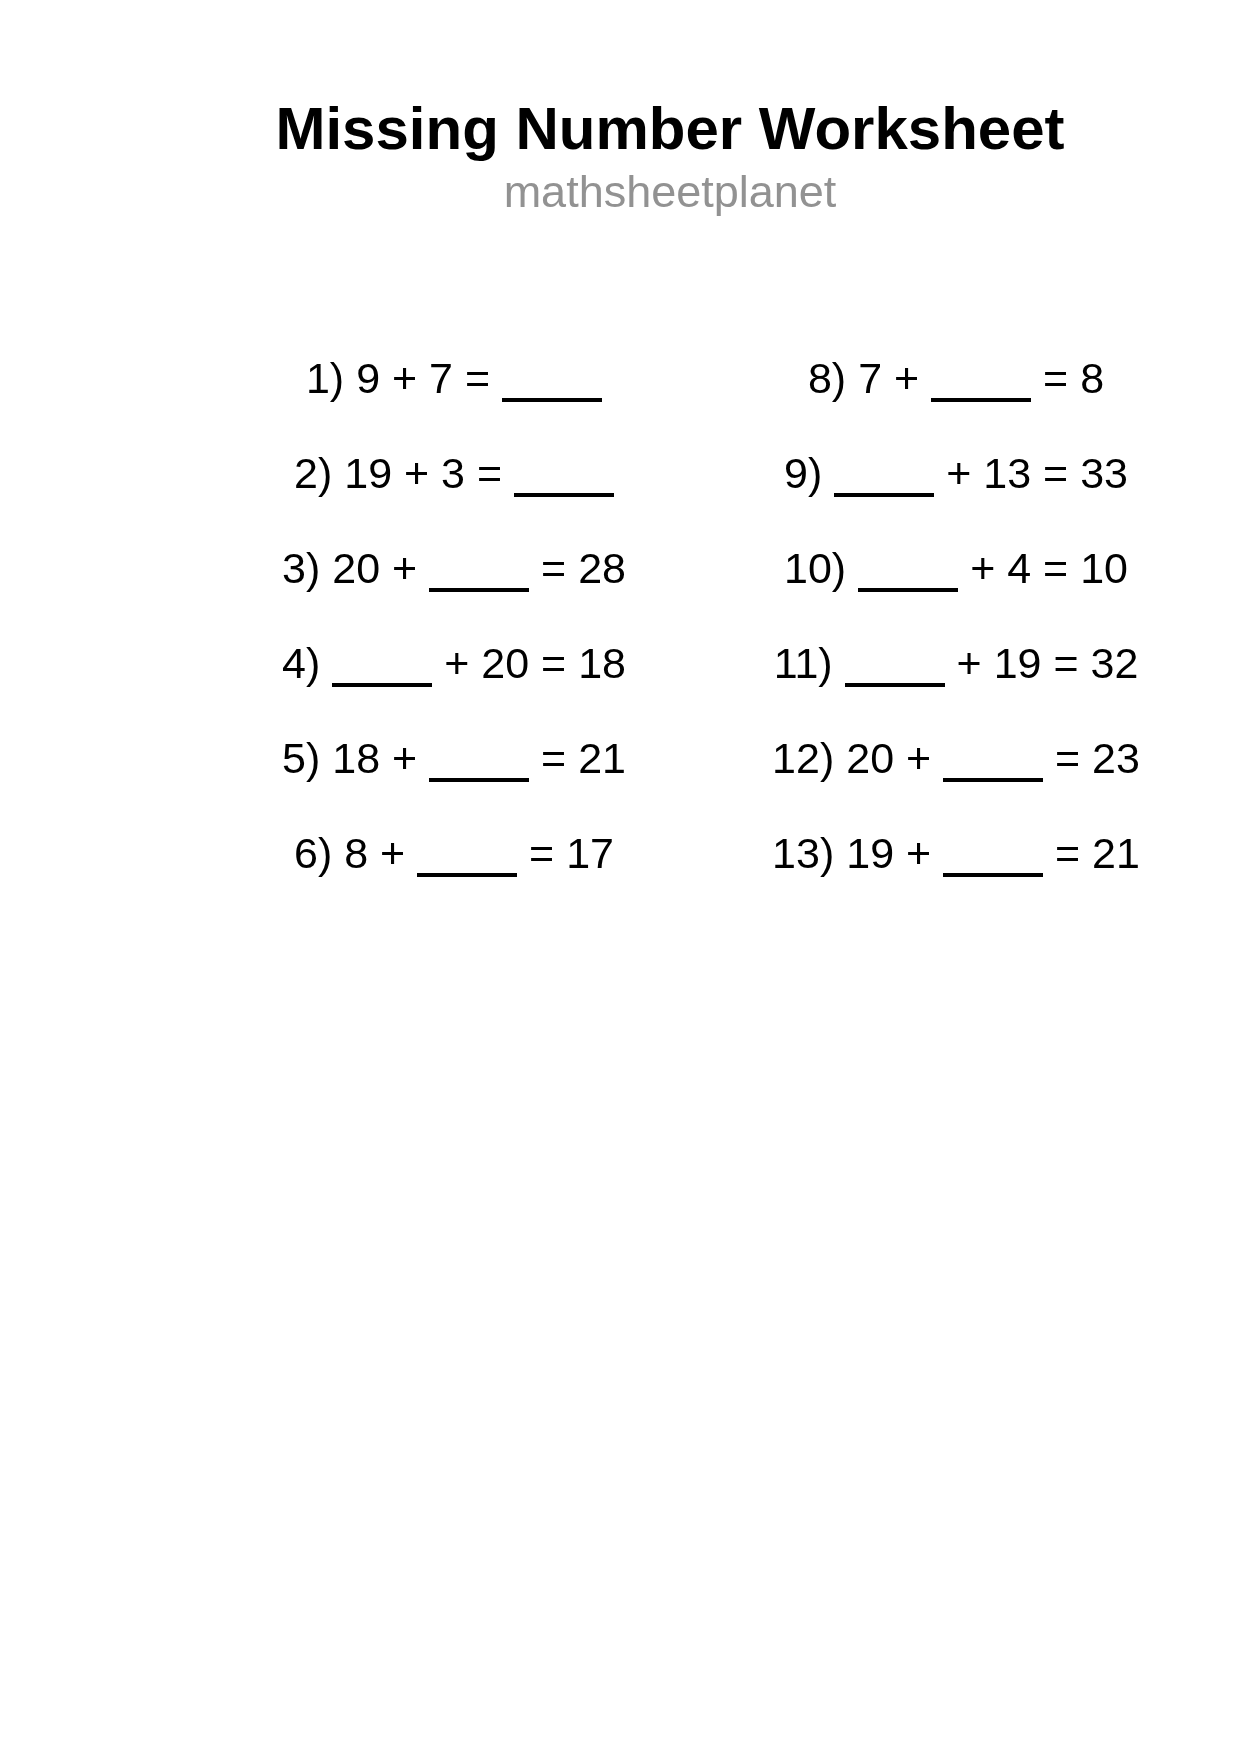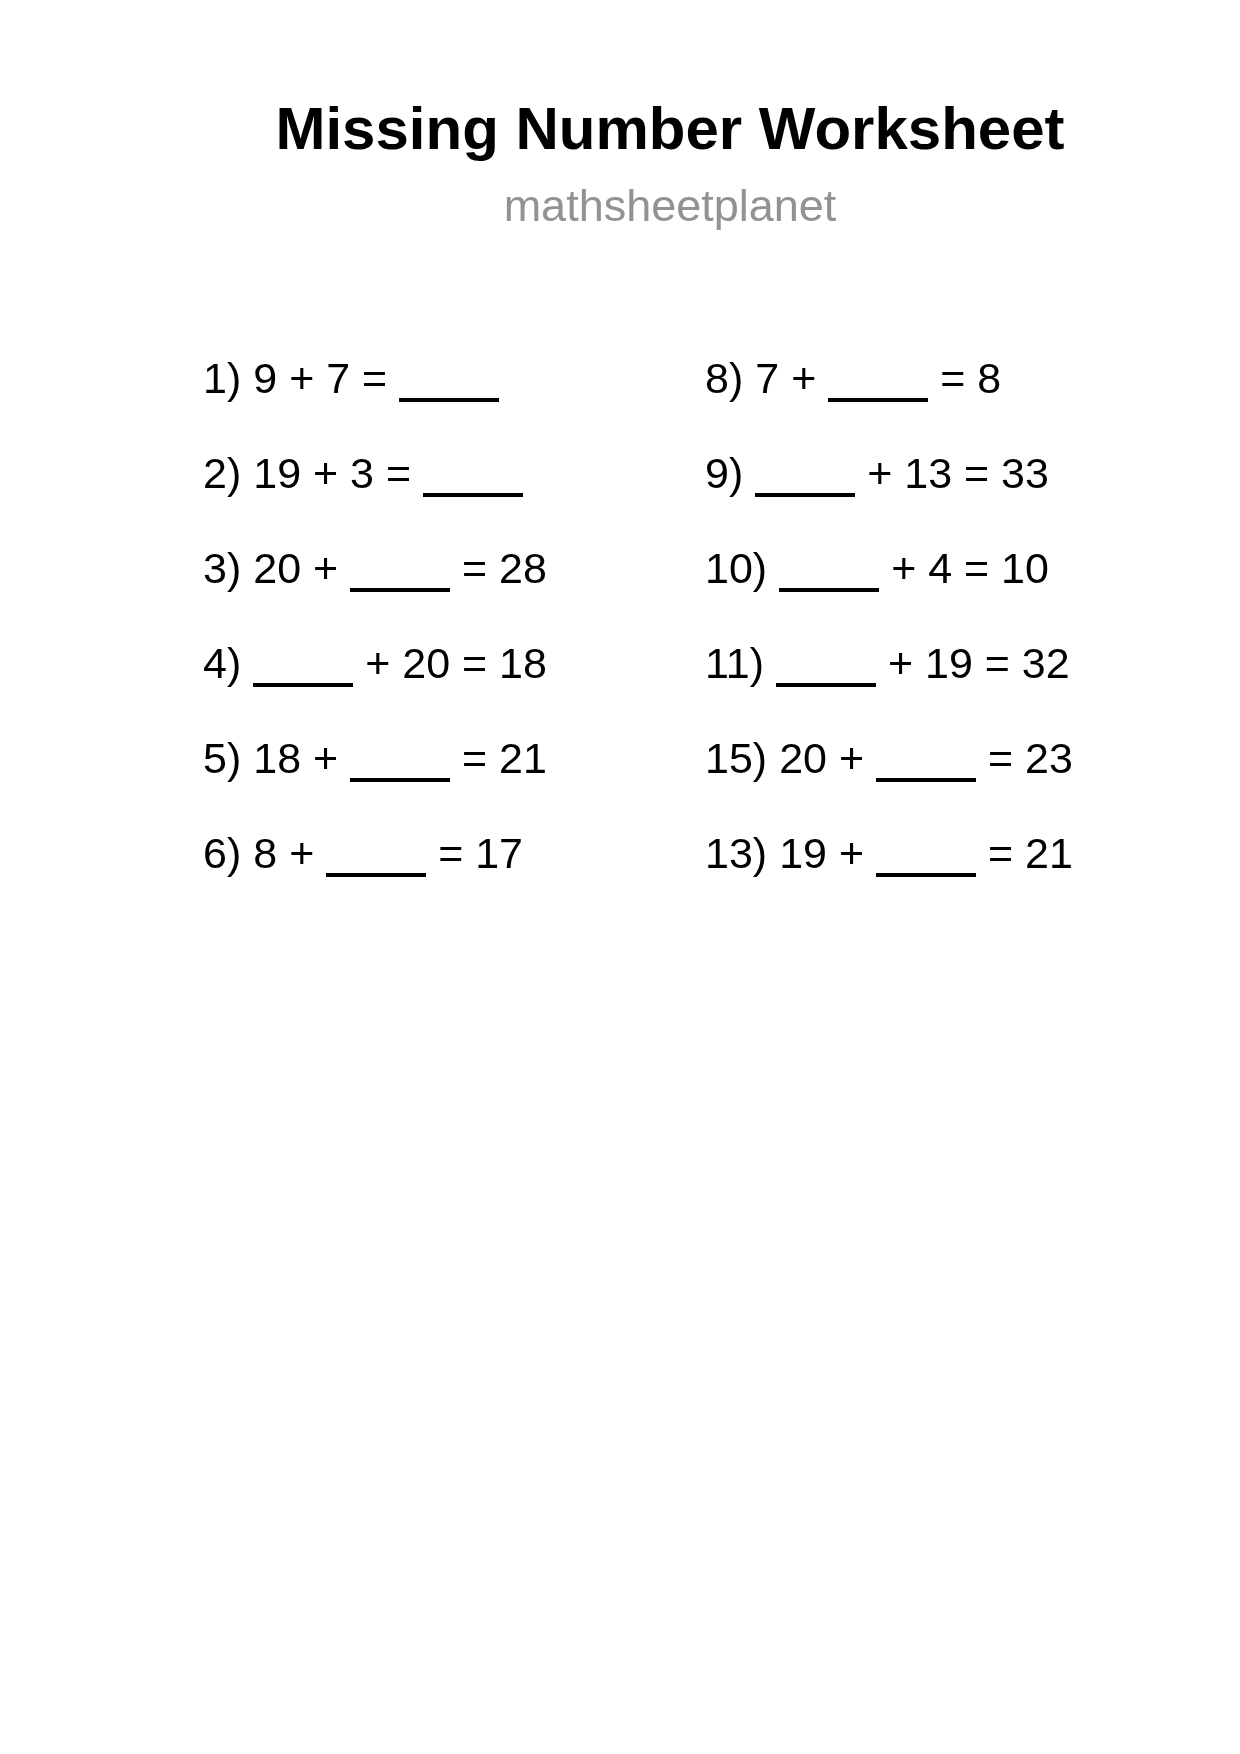--- a/index.html
+++ b/index.html
@@ -20,36 +20,37 @@
     text-align: center;
   }
   .title {
     margin: 0;
     font-size: 60px;
     line-height: 72px;
     font-weight: 700;
     color: var(--title-text, #000000);
   }
   .subtitle {
-    margin: 14px;
+    margin: 0;
     font-size: 45px;
     line-height: 54px;
     font-weight: 400;
     color: var(--subtitle-text, #929292);
   }
   .problems {
     position: absolute;
     top: 331px;
     left: 203px;
     display: flex;
   }
   .col {
     width: 502px;
     display: flex;
     flex-direction: column;
+    text-align: center;
   }
   .problem {
     height: 95px;
     line-height: 95px;
     font-size: 43px;
     white-space: pre;
   }
   .p-label { margin-right: 0.28em; }
   .blank {
     display: inline-block;
@@ -74,17 +75,17 @@
         <div class="problem"><span class="p-label">3)</span><span class="p-text">20 + </span><span class="blank"></span><span class="p-text"> = 28</span></div>
         <div class="problem"><span class="p-label">4)</span><span class="blank"></span><span class="p-text"> + 20 = 18</span></div>
         <div class="problem"><span class="p-label">5)</span><span class="p-text">18 + </span><span class="blank"></span><span class="p-text"> = 21</span></div>
         <div class="problem"><span class="p-label">6)</span><span class="p-text">8 + </span><span class="blank"></span><span class="p-text"> = 17</span></div>
       </div>
     <div class="col">
         <div class="problem"><span class="p-label">8)</span><span class="p-text">7 + </span><span class="blank"></span><span class="p-text"> = 8</span></div>
         <div class="problem"><span class="p-label">9)</span><span class="blank"></span><span class="p-text"> + 13 = 33</span></div>
         <div class="problem"><span class="p-label">10)</span><span class="blank"></span><span class="p-text"> + 4 = 10</span></div>
         <div class="problem"><span class="p-label">11)</span><span class="blank"></span><span class="p-text"> + 19 = 32</span></div>
-        <div class="problem"><span class="p-label">15)</span><span class="p-text">20 + </span><span class="blank"></span><span class="p-text"> = 23</span></div>
+        <div class="problem"><span class="p-label">12)</span><span class="p-text">20 + </span><span class="blank"></span><span class="p-text"> = 23</span></div>
         <div class="problem"><span class="p-label">13)</span><span class="p-text">19 + </span><span class="blank"></span><span class="p-text"> = 21</span></div>
       </div>
   </div>
 </div>
 
 </body></html>

